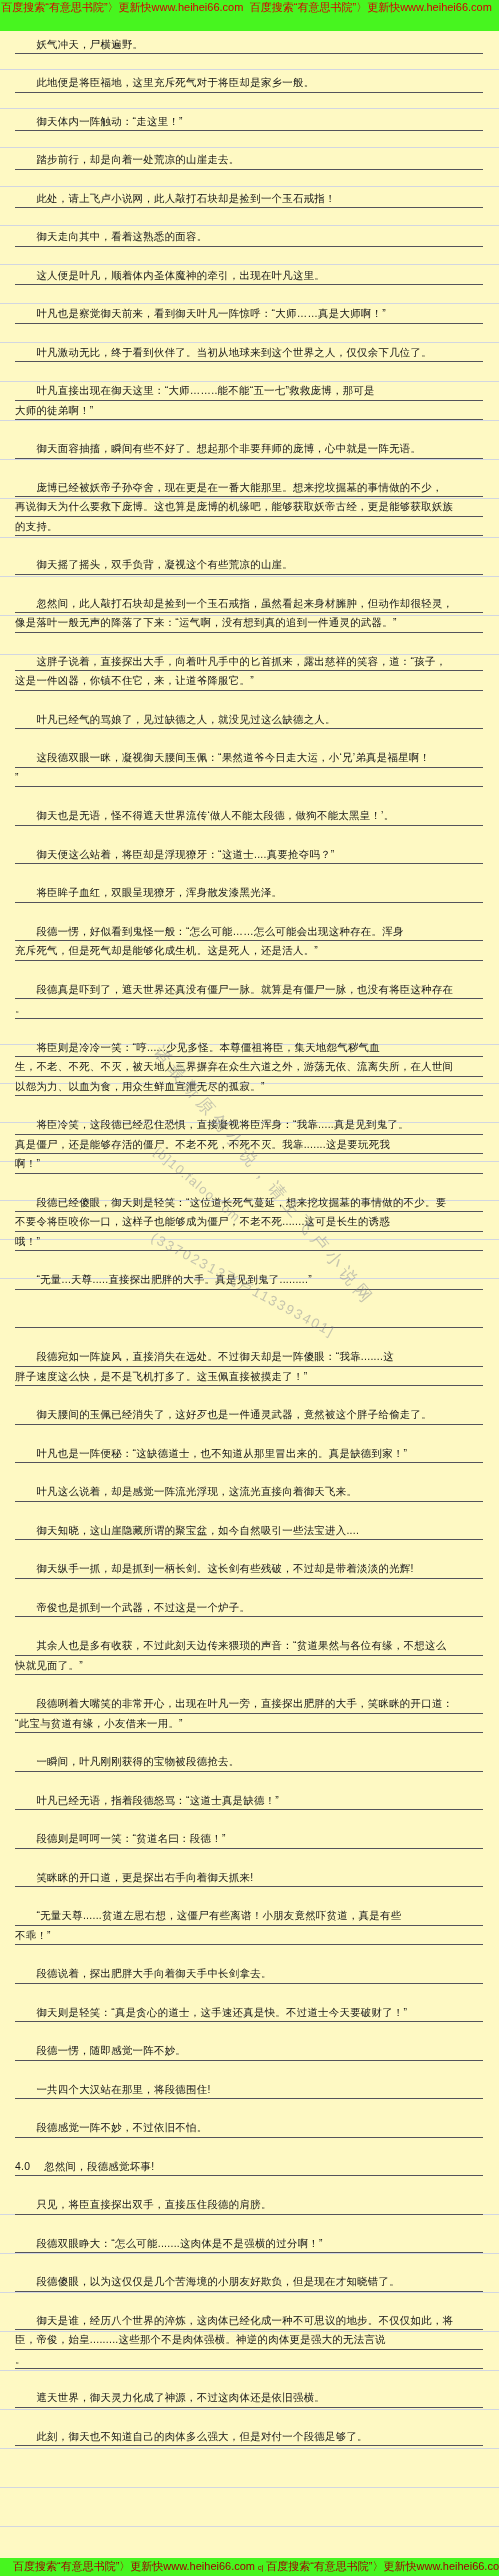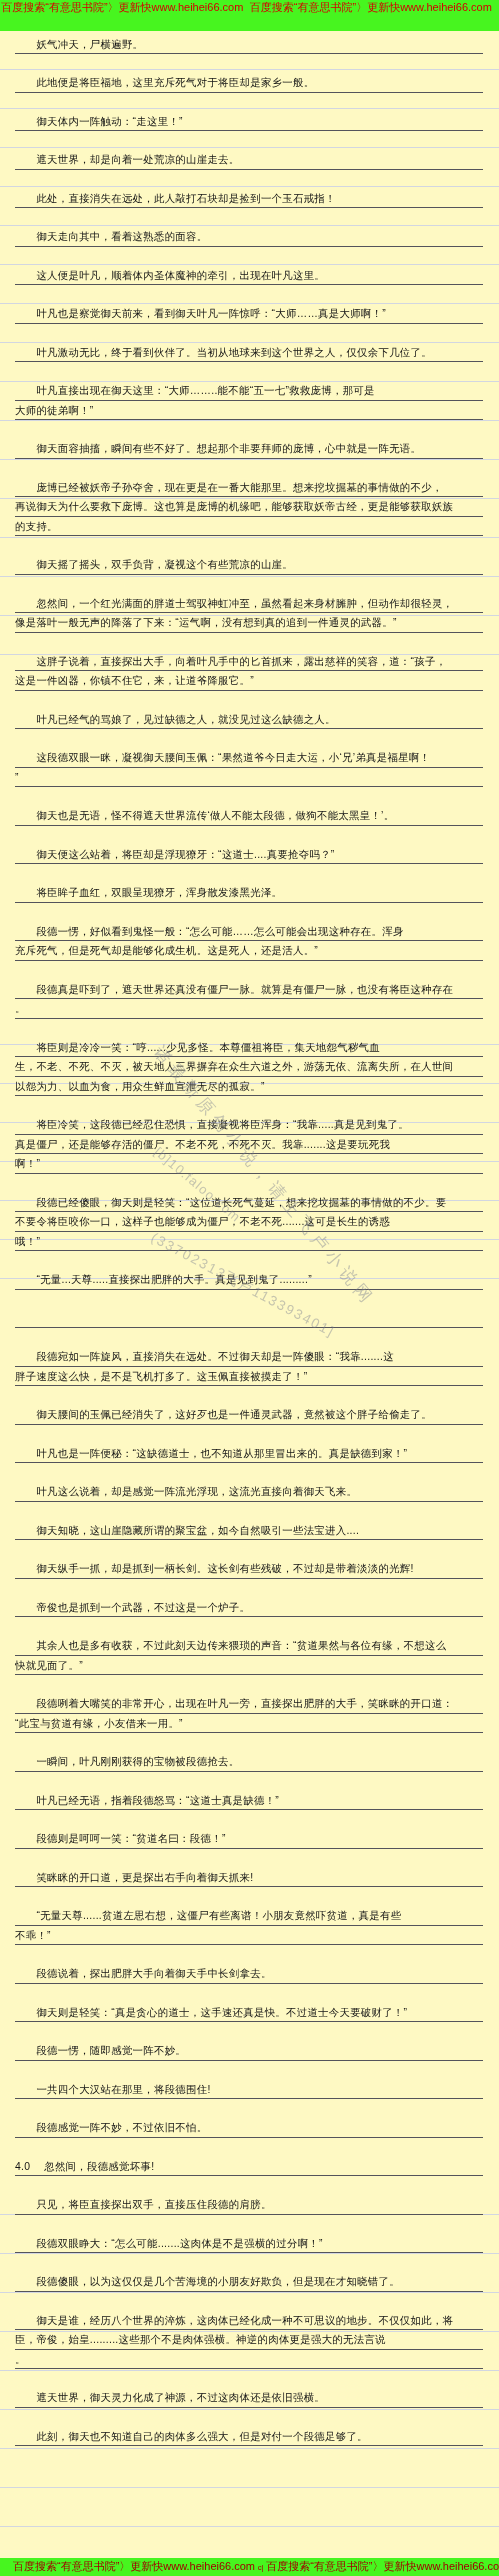--- a/index.html
+++ b/index.html
@@ -33,24 +33,24 @@
       <div class="para">
         <div class="line">　　妖气冲天，尸横遍野。</div>
       </div>
       <div class="para">
         <div class="line">　　此地便是将臣福地，这里充斥死气对于将臣却是家乡一般。</div>
       </div>
       <div class="para">
         <div class="line">　　御天体内一阵触动：“走这里！”</div>
       </div>
       <div class="para">
-        <div class="line">　　遮天世界，却是向着一处荒凉的山崖走去。</div>
-      </div>
-      <div class="para">
-        <div class="line">　　此处，直接消失在远处，此人敲打石块却是捡到一个玉石戒指！</div>
+        <div class="line">　　踏步前行，却是向着一处荒凉的山崖走去。</div>
+      </div>
+      <div class="para">
+        <div class="line">　　此处，请上飞卢小说网，此人敲打石块却是捡到一个玉石戒指！</div>
       </div>
       <div class="para">
         <div class="line">　　御天走向其中，看着这熟悉的面容。</div>
       </div>
       <div class="para">
         <div class="line">　　这人便是叶凡，顺着体内圣体魔神的牵引，出现在叶凡这里。</div>
       </div>
       <div class="para">
         <div class="line">　　叶凡也是察觉御天前来，看到御天叶凡一阵惊呼：“大师……真是大师啊！”</div>
       </div>
@@ -66,21 +66,21 @@
       </div>
       <div class="para">
         <div class="line">　　庞博已经被妖帝子孙夺舍，现在更是在一番大能那里。想来挖坟掘墓的事情做的不少，</div>
         <div class="line">再说御天为什么要救下庞博。这也算是庞博的机缘吧，能够获取妖帝古经，更是能够获取妖族</div>
         <div class="line">的支持。</div>
       </div>
       <div class="para">
         <div class="line">　　御天摇了摇头，双手负背，凝视这个有些荒凉的山崖。</div>
       </div>
       <div class="para">
-        <div class="line">　　忽然间，一个红光满面的胖道士驾驭神虹冲至，虽然看起来身材臃肿，但动作却很轻灵，</div>
+        <div class="line">　　忽然间，此人敲打石块却是捡到一个玉石戒指，虽然看起来身材臃肿，但动作却很轻灵，</div>
         <div class="line">像是落叶一般无声的降落了下来：“运气啊，没有想到真的追到一件通灵的武器。”</div>
       </div>
       <div class="para">
         <div class="line">　　这胖子说着，直接探出大手，向着叶凡手中的匕首抓来，露出慈祥的笑容，道：“孩子，</div>
         <div class="line">这是一件凶器，你镇不住它，来，让道爷降服它。”</div>
       </div>
       <div class="para">
         <div class="line">　　叶凡已经气的骂娘了，见过缺德之人，就没见过这么缺德之人。</div>
       </div>
       <div class="para">

